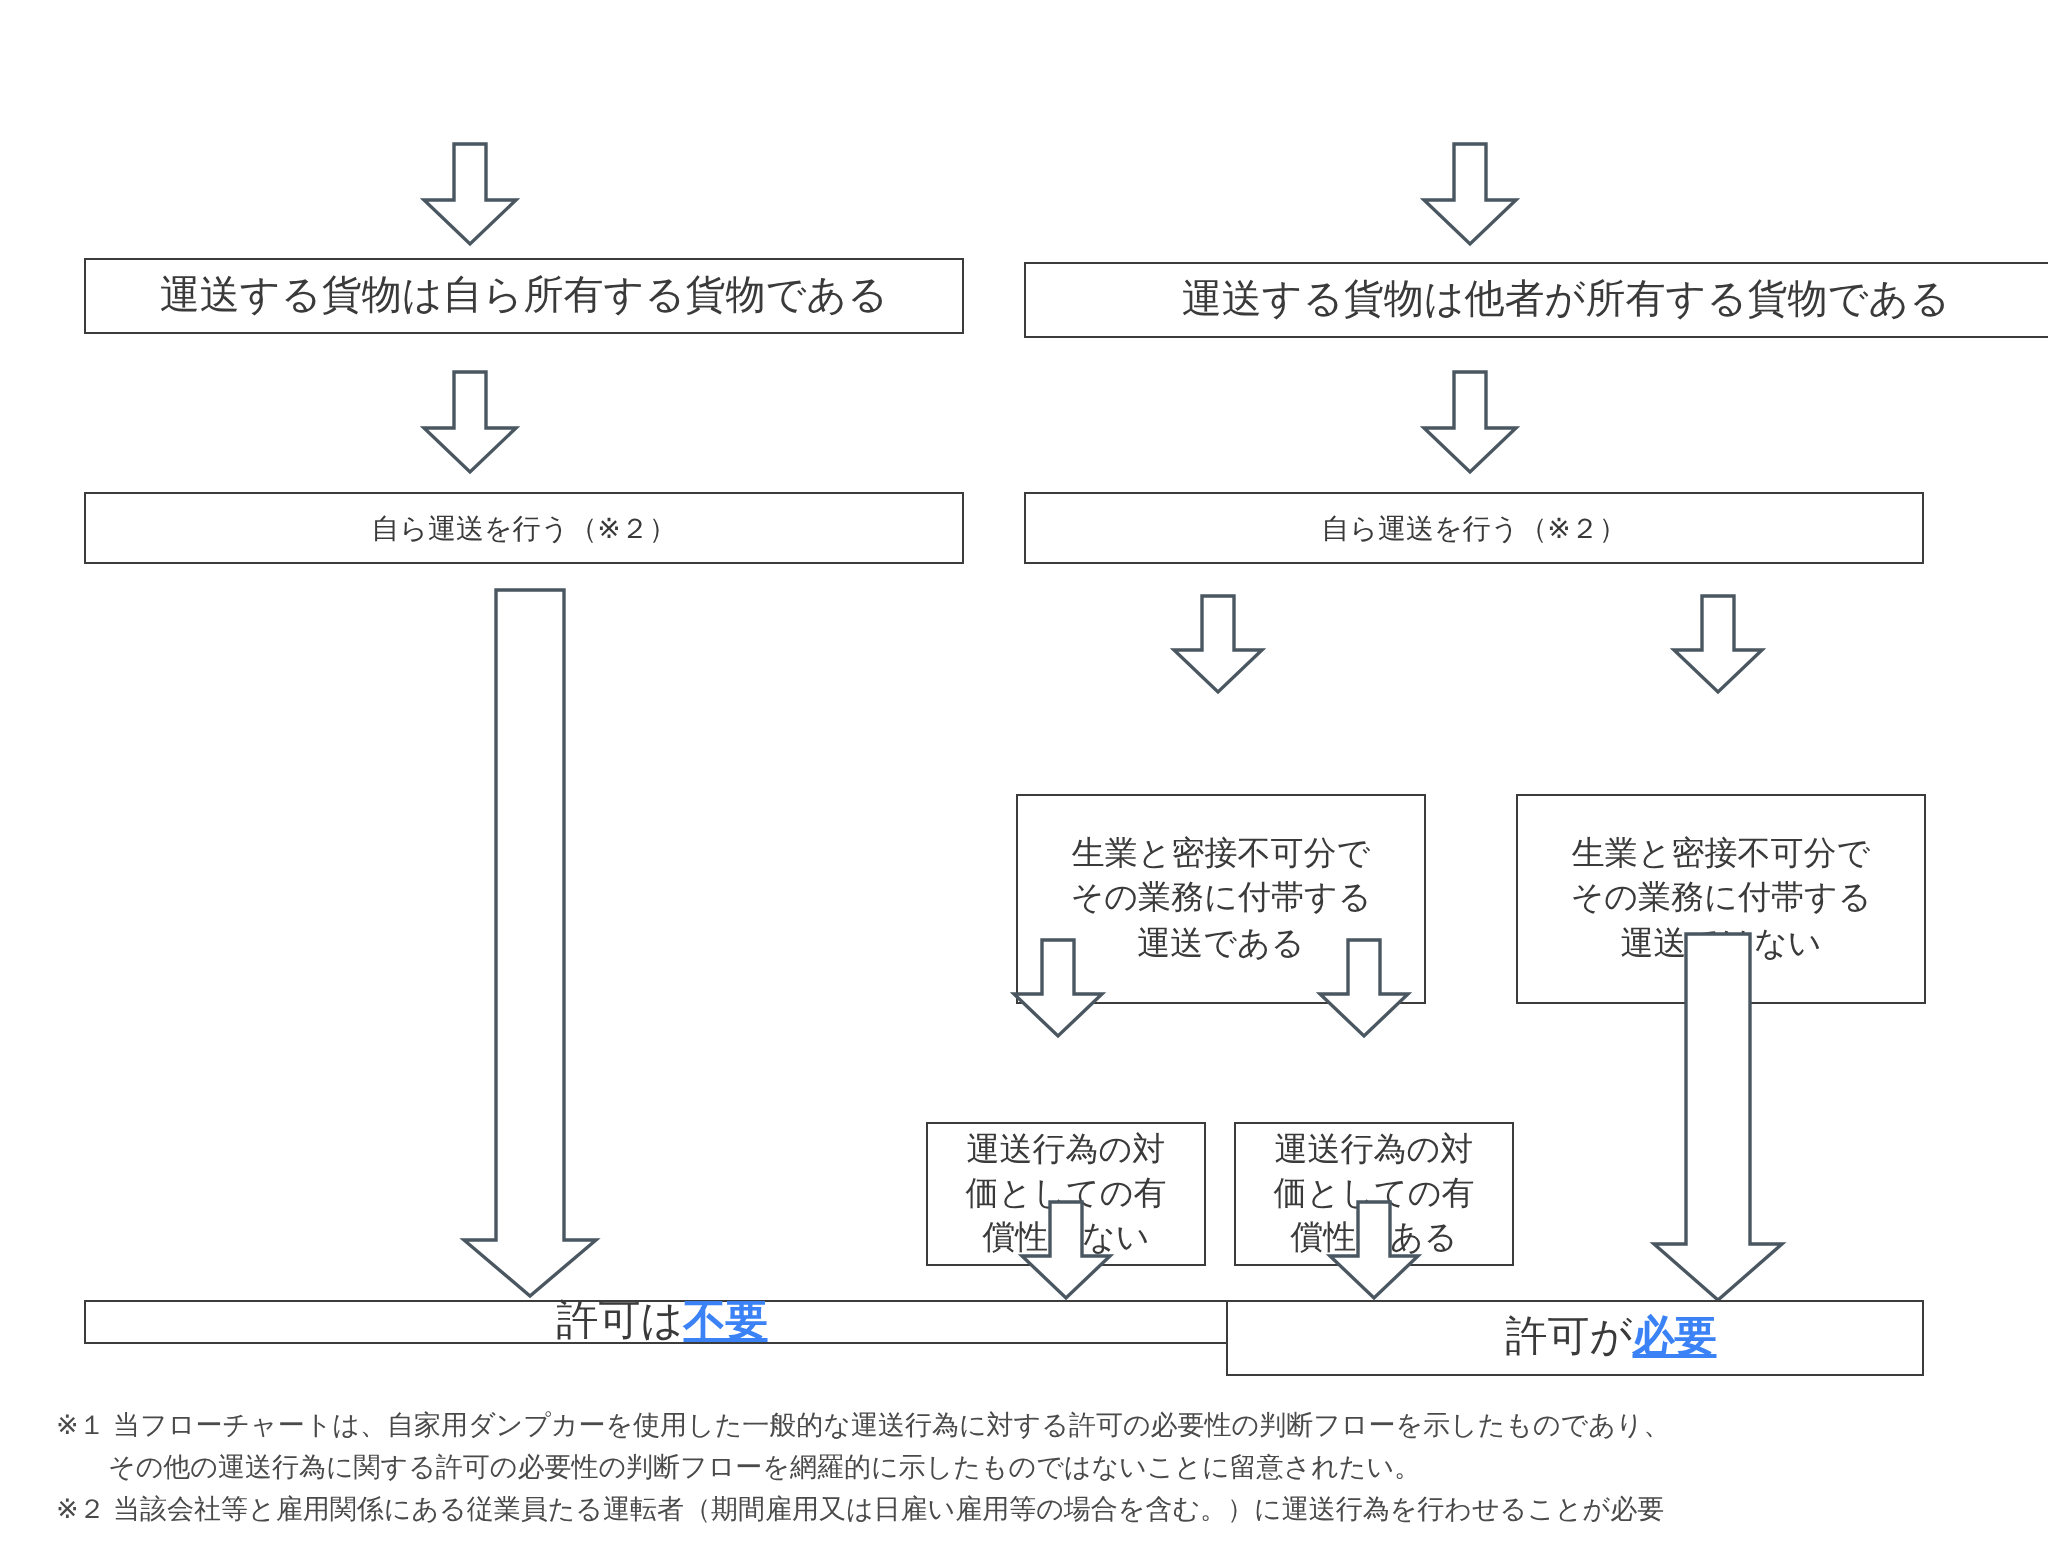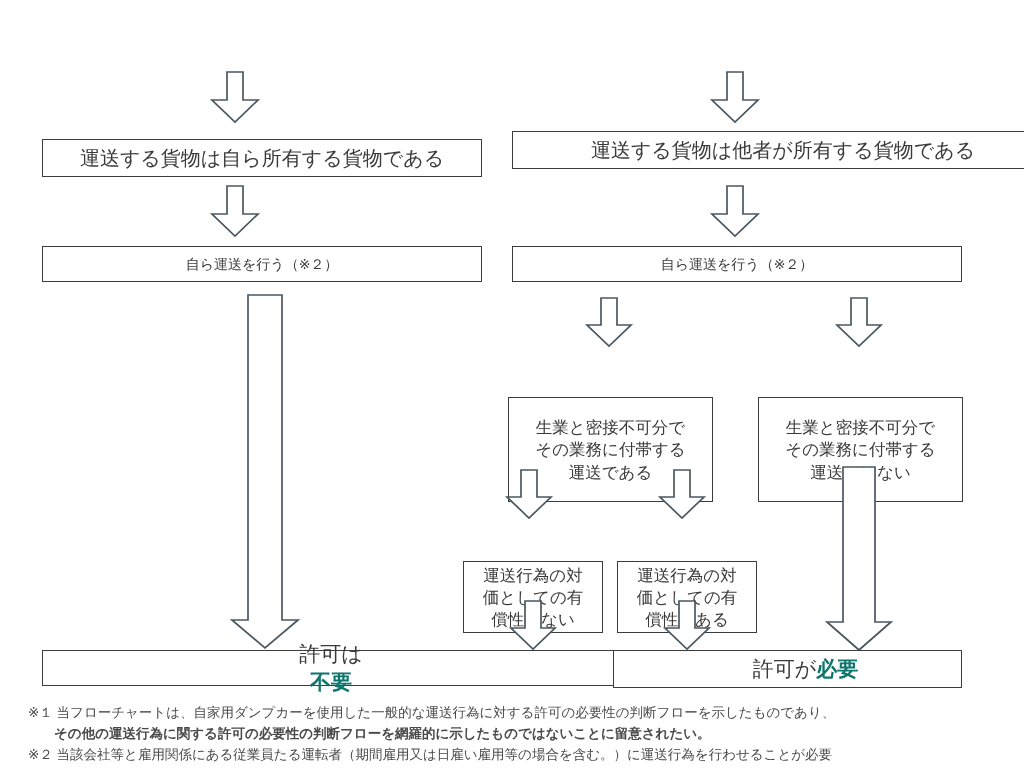--- a/index.html
+++ b/index.html
@@ -39,21 +39,22 @@
   }
 
   .t-title   { font-size: 21px; }
   .t-band    { font-size: 20px; }
   .t-mid     { font-size: 14px; }
   .t-small   { font-size: 16.5px; margin-top: 40px; }
   .t-result  { font-size: 21px; }
 
   .result-strong {
     font-weight: bold;
-    color: #0f766e;
+    text-decoration: underline;
+    color: #3b82f6;
   }
 
   
   .arrow {
     position: absolute;
     display: block;
   }
   .arrow svg { display: block; overflow: visible; }
   .arrow polygon {
     fill: #ffffff;
@@ -69,40 +70,40 @@
     top: 703px;
     width: 990px;
     font-size: 13.5px;
     color: #4a4a4a;
     line-height: 1.55;
   }
   .fn-line {
     white-space: pre;
     display: block;
   }
-  .fn-indent { padding-left: 26px; font-weight: bold; }
+  .fn-indent { padding-left: 26px; }
 </style>
 </head>
 <body>
 
 <div id="page">
 
 
   <div class="arrow" style="left:210px; top:72px;">
     <svg width="50" height="52" viewBox="0 0 50 52">
       <polygon points="17,0 33,0 33,28 48,28 25,50 2,28 17,28"></polygon>
     </svg>
   </div>
   <div class="arrow" style="left:710px; top:72px;">
     <svg width="50" height="52" viewBox="0 0 50 52">
       <polygon points="17,0 33,0 33,28 48,28 25,50 2,28 17,28"></polygon>
     </svg>
   </div>
 
-  <div class="node solid t-band" style="left:42px; top:139px; width:440px; height:38px;">運送する貨物は自ら所有する貨物である</div>
+  <div class="node solid t-band" style="left:42px; top:129px; width:440px; height:38px;">運送する貨物は自ら所有する貨物である</div>
 
   <div class="node solid t-band" style="left:512px; top:131px; width:542px; height:38px;">運送する貨物は他者が所有する貨物である</div>
 
   <div class="arrow" style="left:210px; top:186px;">
     <svg width="50" height="52" viewBox="0 0 50 52">
       <polygon points="17,0 33,0 33,28 48,28 25,50 2,28 17,28"></polygon>
     </svg>
   </div>
   <div class="arrow" style="left:710px; top:186px;">
     <svg width="50" height="52" viewBox="0 0 50 52">
@@ -168,21 +169,21 @@
     <svg width="48" height="50" viewBox="0 0 48 50">
       <polygon points="16,0 32,0 32,27 46,27 24,48 2,27 16,27"></polygon>
     </svg>
   </div>
   <div class="arrow" style="left:663px; top:601px;">
     <svg width="48" height="50" viewBox="0 0 48 50">
       <polygon points="16,0 32,0 32,27 46,27 24,48 2,27 16,27"></polygon>
     </svg>
   </div>
 
-  <div class="node solid t-result" style="left:42px; top:650px; width:578px; height:36px;flex-direction:column;">
+  <div class="node solid t-result" style="left:42px; top:650px; width:578px; height:22px;">
     <span>許可は</span><span class="result-strong">不要</span>
   </div>
 
   <div class="node solid t-result" style="left:613px; top:650px; width:349px; height:38px;padding-left:36px;">
     <span>許可が</span><span class="result-strong">必要</span>
   </div>
 
   <div id="footnotes">
     <span class="fn-line">※１ 当フローチャートは、自家用ダンプカーを使用した一般的な運送行為に対する許可の必要性の判断フローを示したものであり、</span>
     <span class="fn-line fn-indent">その他の運送行為に関する許可の必要性の判断フローを網羅的に示したものではないことに留意されたい。</span>

